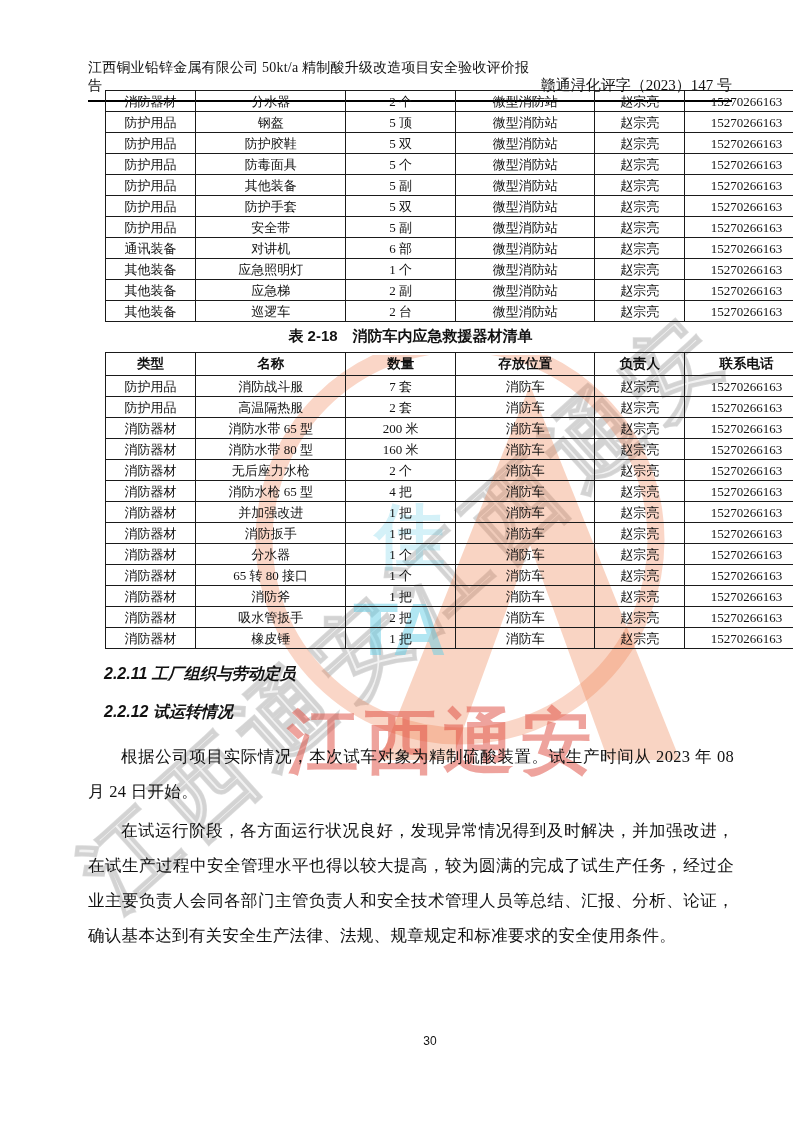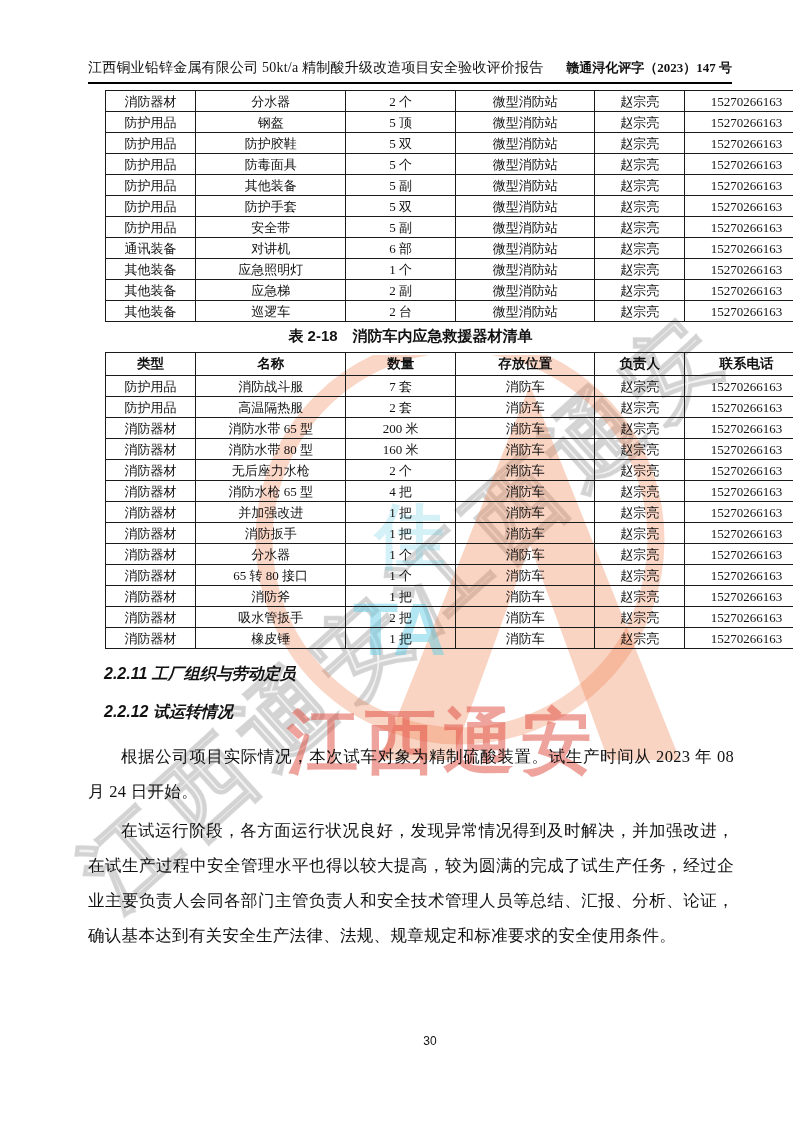--- a/index.html
+++ b/index.html
@@ -26,21 +26,21 @@
   }
   .wm-logo{position:absolute; left:225px; top:355px;}
   
   .content{position:absolute; inset:0; z-index:1;}
   .doc-header{
     position:absolute; left:88px; top:59px; width:644px;
     display:flex; justify-content:space-between; align-items:flex-end;
     border-bottom:2.5px solid #000; padding-bottom:5px;
   }
   .doc-header .title{font-size:14px; font-weight:normal; letter-spacing:0.2px;}
-  .doc-header .docno{font-size:13px; font-weight:bold; white-space:nowrap;}
+  .doc-header .docno{font-size:15px; font-weight:normal; white-space:nowrap;}
   table.doc-table{
     border-collapse:collapse; table-layout:fixed; width:704px;
     font-size:13px; line-height:1;
   }
   table.doc-table td, table.doc-table th{
     border:1px solid #1a1a1a; text-align:center; vertical-align:middle;
     height:20px; padding:0 2px; overflow:hidden; white-space:nowrap;
   }
   table.doc-table th{
     font-family:"Liberation Sans","DejaVu Sans",sans-serif;

